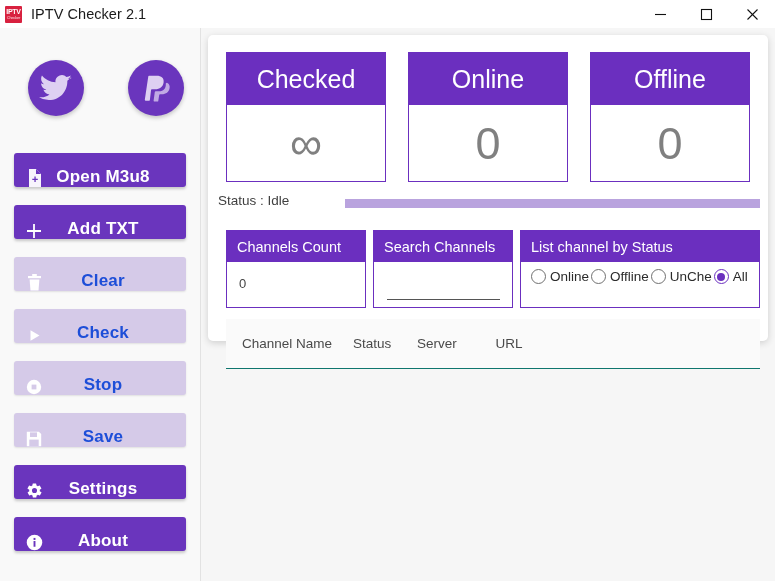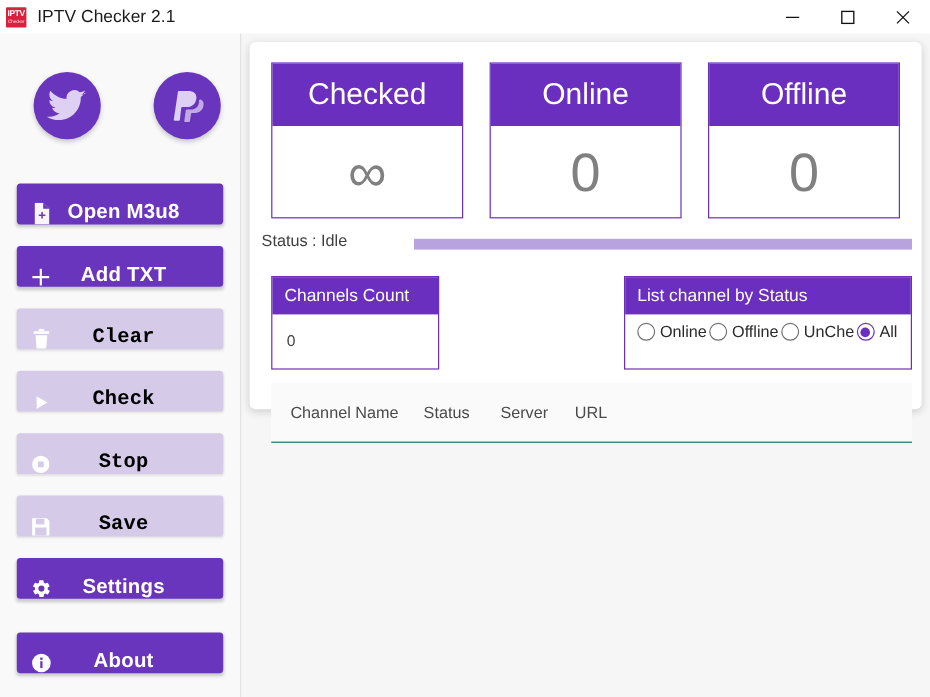--- a/index.html
+++ b/index.html
@@ -87,30 +87,30 @@
   .sbtn.disabled { background: #d5cae8; box-shadow: 0 1px 2px rgba(0,0,0,0.10); }
   .sbtn .ico {
     width: 40px; display: flex; align-items: center; justify-content: center;
     color: #ffffff; flex: none;
   }
   .sbtn .lbl {
     flex: 1; text-align: center; padding-right: 34px;
     font-size: 17px; font-weight: bold; color: #ffffff;
     letter-spacing: 0.2px;
   }
-  .sbtn.disabled .lbl { color: #000000; font-family: Liberation Mono, monospace; }
+  .sbtn.disabled .lbl { color: #1d4ed8; }
 
   #b-open     { top: 125px; }
   #b-addtxt   { top: 177px; }
   #b-clear    { top: 229px; }
   #b-check    { top: 281px; }
   #b-stop     { top: 333px; }
   #b-save     { top: 385px; }
   #b-settings { top: 437px; }
-  #b-about    { top: 499px; }
+  #b-about    { top: 489px; }
 
   
   #panel {
     position: absolute; left: 208px; top: 7px;
     width: 560px; height: 306px;
     background: #ffffff;
     border-radius: 5px;
     box-shadow: 0 2px 7px rgba(0,0,0,0.16);
     padding-left: 20px;
   }
@@ -213,21 +213,21 @@
     border-bottom: 1px solid #0f766e;
   }
   #table-head {
     display: flex; align-items: center; height: 48px;
     padding-left: 16px;
     font-size: 13.5px; color: #4a4a4a;
   }
   .th-0 { width: 111px; }
   .th-1 { width: 64px; }
   .th-2 { width: 62px; }
-  .th-3 { width: 60px; }
+  .th-3 { width: 60px; text-align: center; }
 </style>
 </head>
 <body>
 
 <div id="titlebar">
   <div id="app-icon">
     <span class="l1">IPTV</span>
     <span class="l2">Checker</span>
   </div>
   <span id="title-text">IPTV Checker 2.1</span>
@@ -368,20 +368,24 @@
     <div id="status-label">Status : Idle</div>
     <div id="progress-track">
       <div id="progress-fill"></div>
     </div>
 
     <div class="gbox" id="gb-count">
       <div class="ghead">Channels Count</div>
       <div id="count-value">0</div>
     </div>
 
+    <div class="gbox" id="gb-search">
+      <div class="ghead">Search Channels</div>
+      <input id="search-input" type="text" placeholder="" style="">
+    </div>
 
     <div class="gbox" id="gb-status">
       <div class="ghead">List channel by Status</div>
       <div id="radio-row">
         <label class="radio-item">
           <span class="radio-dot"></span>
           <span>Online</span>
         </label>
         <label class="radio-item">
           <span class="radio-dot"></span>

